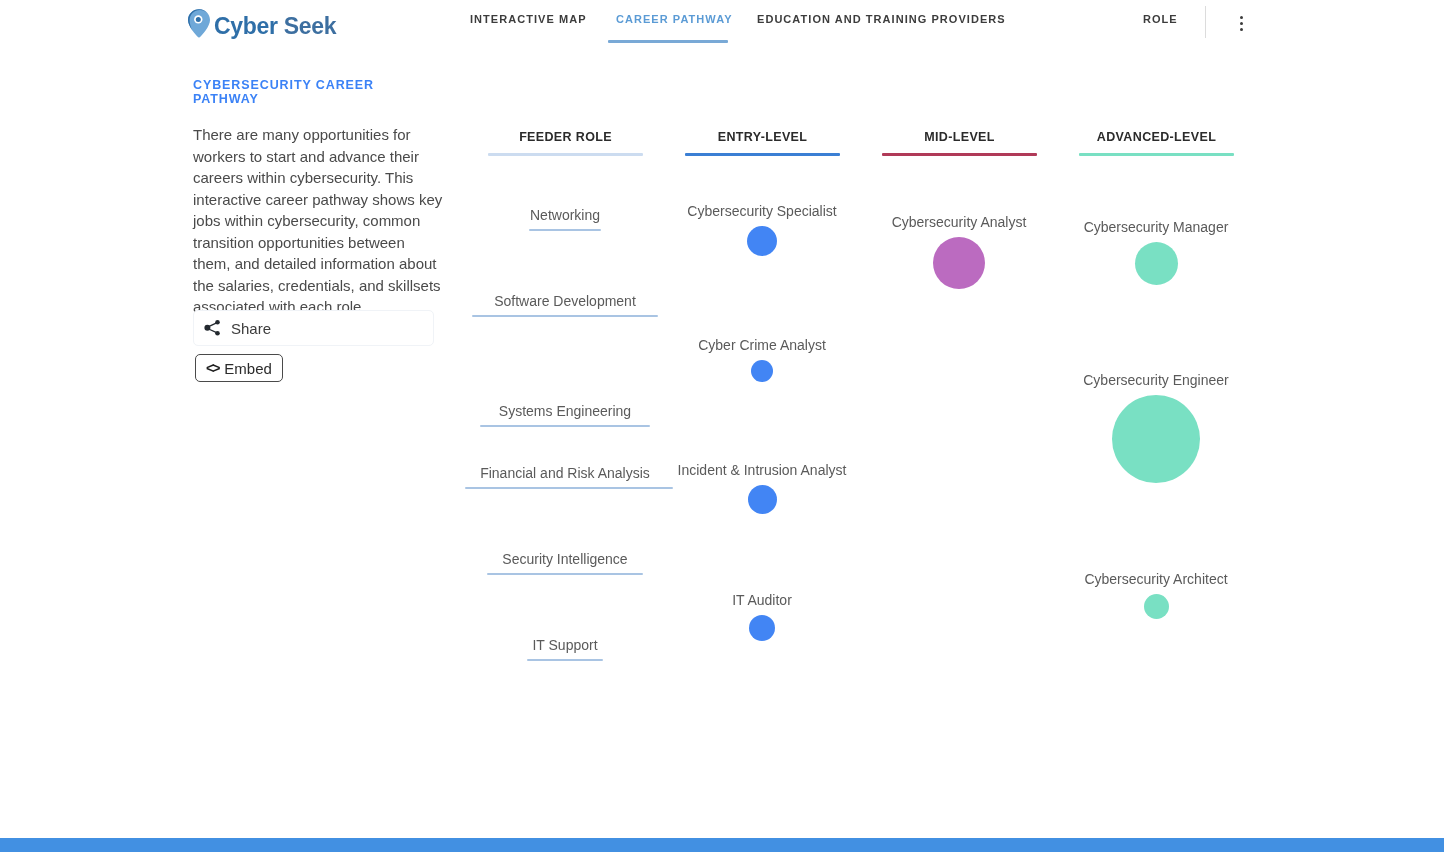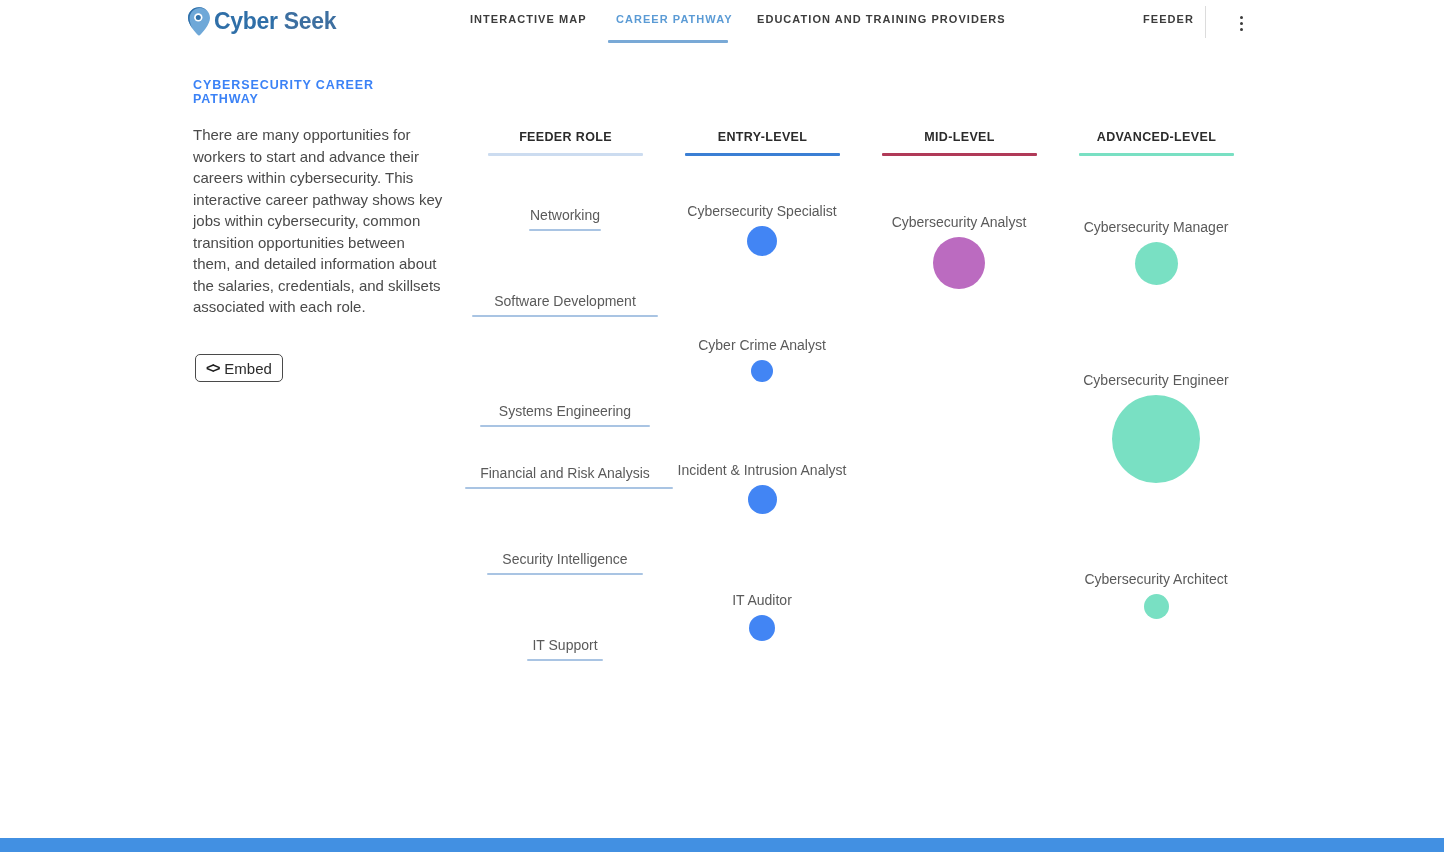--- a/index.html
+++ b/index.html
@@ -12,21 +12,21 @@
   }
   #page { position: relative; width: 1444px; height: 852px; background:#fff; }
 
   
   .header {
     position: absolute; top: 0; left: 0; width: 1444px; height: 44px;
     background: #fff;
   }
   .logo {
     position: absolute; left: 186px; top: 4px;
-    height: 34px; display: flex; align-items: center; gap: 2px;
+    height: 34px; display: flex; align-items: flex-end; gap: 2px;
   }
   .logo-mark { width: 26px; height: 30px; display:block; }
   .logo-text {
     font-size: 23px; font-weight: 700; letter-spacing: -0.3px;
     color: #2f6fa8; line-height: 1;
   }
   .logo-text .seek { color: #3d6fa0; }
 
   .nav { position: absolute; top: 0; left: 0; width: 1444px; height: 44px; }
   .nav-item {
@@ -129,34 +129,44 @@
         <circle cx="12.3" cy="11.4" r="2.5" fill="#2f6fa8"></circle>
       </svg>
       <span class="logo-text"><span>Cyber</span><span class="seek"> Seek</span></span>
     </div>
 
     <div class="nav">
       <div class="nav-item" style="left:470px;">INTERACTIVE MAP</div>
       <div class="nav-item active" style="left:616px;">CAREER PATHWAY</div>
       <div class="nav-underline" style="left:608px; top:40px; width:120px;"></div>
       <div class="nav-item" style="left:757px;">EDUCATION AND TRAINING PROVIDERS</div>
-      <div class="nav-item" style="left:1143px;">FEEDER</div>
+      <div class="nav-item" style="left:1143px;">ROLE</div>
       <div class="nav-divider" style="left:1205px;"></div>
       <div class="kebab" style="left:1231px;">
         <i></i>
         <i></i>
         <i></i>
       </div>
     </div>
   </div>
 
   <div class="left-panel">
     <h1 class="panel-title">CYBERSECURITY CAREER PATHWAY</h1>
     <p class="panel-body">There are many opportunities for workers to start and advance their careers within cybersecurity. This interactive career pathway shows key jobs within cybersecurity, common transition opportunities between them, and detailed information about the salaries, credentials, and skillsets associated with each role.</p>
 
+    <div class="share-box">
+      <svg class="share-icon" viewBox="0 0 20 20">
+        <circle cx="14.5" cy="4.3" r="2.3" fill="#23292f"></circle>
+        <circle cx="14.5" cy="15.2" r="2.3" fill="#23292f"></circle>
+        <circle cx="4.4" cy="9.8" r="3.0" fill="#23292f"></circle>
+        <line x1="5.6" y1="8.6" x2="13.6" y2="4.9" stroke="#23292f" stroke-width="1.3"></line>
+        <line x1="5.6" y1="11.0" x2="13.6" y2="14.6" stroke="#23292f" stroke-width="1.3"></line>
+      </svg>
+      <span class="share-label">Share</span>
+    </div>
 
     <div class="embed-btn">
       <span class="embed-icon">&lt;&gt;</span>
       <span class="embed-label">Embed</span>
     </div>
   </div>
 
 
   <div class="pathway">
 

